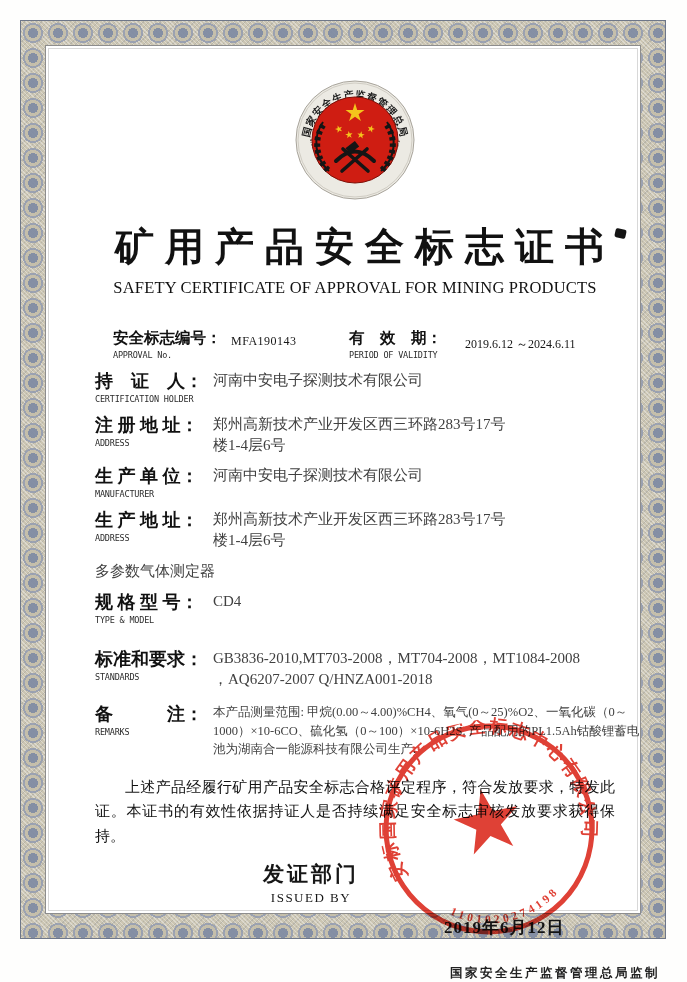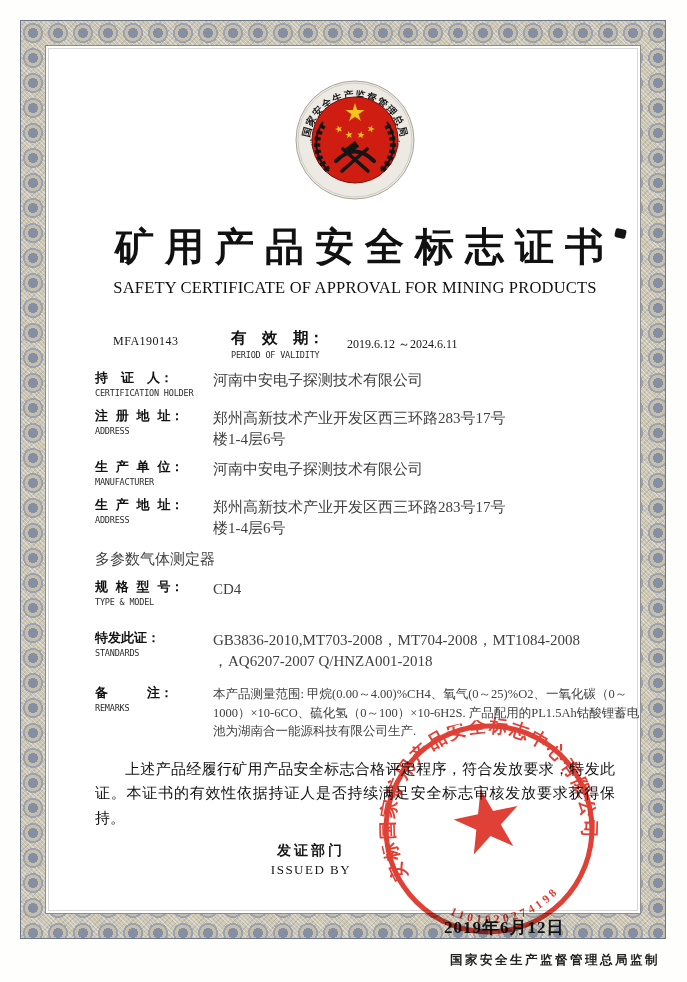--- a/index.html
+++ b/index.html
@@ -29,38 +29,38 @@
   .a-col1{width:118px;flex:none;}
   .a-col2{width:118px;flex:none;padding-top:6px;font-size:12px;letter-spacing:.5px;}
   .a-col3{width:116px;flex:none;}
   .a-col4{flex:1;padding-top:8px;font-size:12px;}
 
   .lbl-cn{font-size:15.5px;font-weight:700;white-space:pre;color:#111;}
   .lbl-en{font-size:8.5px;font-family:"DejaVu Sans Mono",monospace;color:#2c2c2c;white-space:nowrap;letter-spacing:-.2px;margin-top:1px;}
 
   .row{display:flex;margin-top:9px;align-items:flex-start;}
   .row .lbl{width:118px;flex:none;}
-  .row .lbl .lbl-cn{font-size:13px;font-family:Liberation Mono, monospace;}
+  .row .lbl .lbl-cn{font-size:18px;}
   .row .val{flex:1;font-size:15px;line-height:1.38;white-space:pre-line;padding-top:1px;color:#404040;}
   .row-standards{margin-top:22px;}
   .row-remarks{margin-top:12px;}
   .row-remarks .val{font-size:12.5px;line-height:1.5;margin-right:-30px;}
 
   .declaration{margin-top:16px;font-size:15px;line-height:1.62;text-align:justify;text-indent:2em;color:#111;}
 
   .issued{width:240px;margin:12px 0 0 96px;text-align:center;}
-  .issued-cn{font-size:14px;font-weight:700;letter-spacing:3px;}
+  .issued-cn{font-size:21px;font-weight:700;letter-spacing:3px;}
   .issued-en{font-size:13px;letter-spacing:1.5px;margin-top:2px;}
 
   
   .stamp{position:absolute;left:380px;top:720px;width:218px;height:218px;
     mix-blend-mode:multiply;opacity:.93;transform:rotate(-12deg);}
   .stamp-date{position:absolute;left:444px;top:916px;font-size:17px;font-weight:600;letter-spacing:1px;color:#141414;}
 
-  .footer{position:absolute;right:27px;bottom:13px;font-size:12.5px;font-weight:700;letter-spacing:2.5px;color:#222;}
+  .footer{position:absolute;right:27px;bottom:0;font-size:12.5px;font-weight:700;letter-spacing:2.5px;color:#222;}
 
   .artifact-dot{position:absolute;left:615px;top:229px;width:11px;height:9px;background:#141414;border-radius:2px;transform:rotate(12deg);}
 </style>
 </head>
 <body>
 
 <div class="page">
 
   <div class="ornate-frame">
     <div class="inner-white"></div>
@@ -107,20 +107,24 @@
           <text x="66" y="58" transform="rotate(8 66 55)">★</text>
           <text x="76" y="52" transform="rotate(18 76 49)">★</text>
         </g>
       </svg>
     </div>
 
     <div class="title-cn">矿用产品安全标志证书</div>
     <div class="title-en">SAFETY CERTIFICATE OF APPROVAL FOR MINING PRODUCTS</div>
 
     <div class="approval-row">
+      <div class="a-col1">
+        <div class="lbl-cn">安全标志编号：</div>
+        <div class="lbl-en">APPROVAL No.</div>
+      </div>
       <div class="a-col2">MFA190143</div>
       <div class="a-col3">
         <div class="lbl-cn">有　效　期：</div>
         <div class="lbl-en">PERIOD OF VALIDITY</div>
       </div>
       <div class="a-col4">2019.6.12 ～2024.6.11</div>
     </div>
 
     <div class="row">
       <div class="lbl">
@@ -163,21 +167,21 @@
     <div class="row">
       <div class="lbl">
         <div class="lbl-cn">规 格 型 号：</div>
         <div class="lbl-en">TYPE &amp; MODEL</div>
       </div>
       <div class="val">CD4</div>
     </div>
 
     <div class="row row-standards">
       <div class="lbl">
-        <div class="lbl-cn">特发此证：</div>
+        <div class="lbl-cn">标准和要求：</div>
         <div class="lbl-en">STANDARDS</div>
       </div>
       <div class="val">GB3836-2010,MT703-2008，MT704-2008，MT1084-2008
 ，AQ6207-2007 Q/HNZA001-2018</div>
     </div>
 
 
     <div class="row row-remarks">
       <div class="lbl">
         <div class="lbl-cn">备　　　注：</div>

